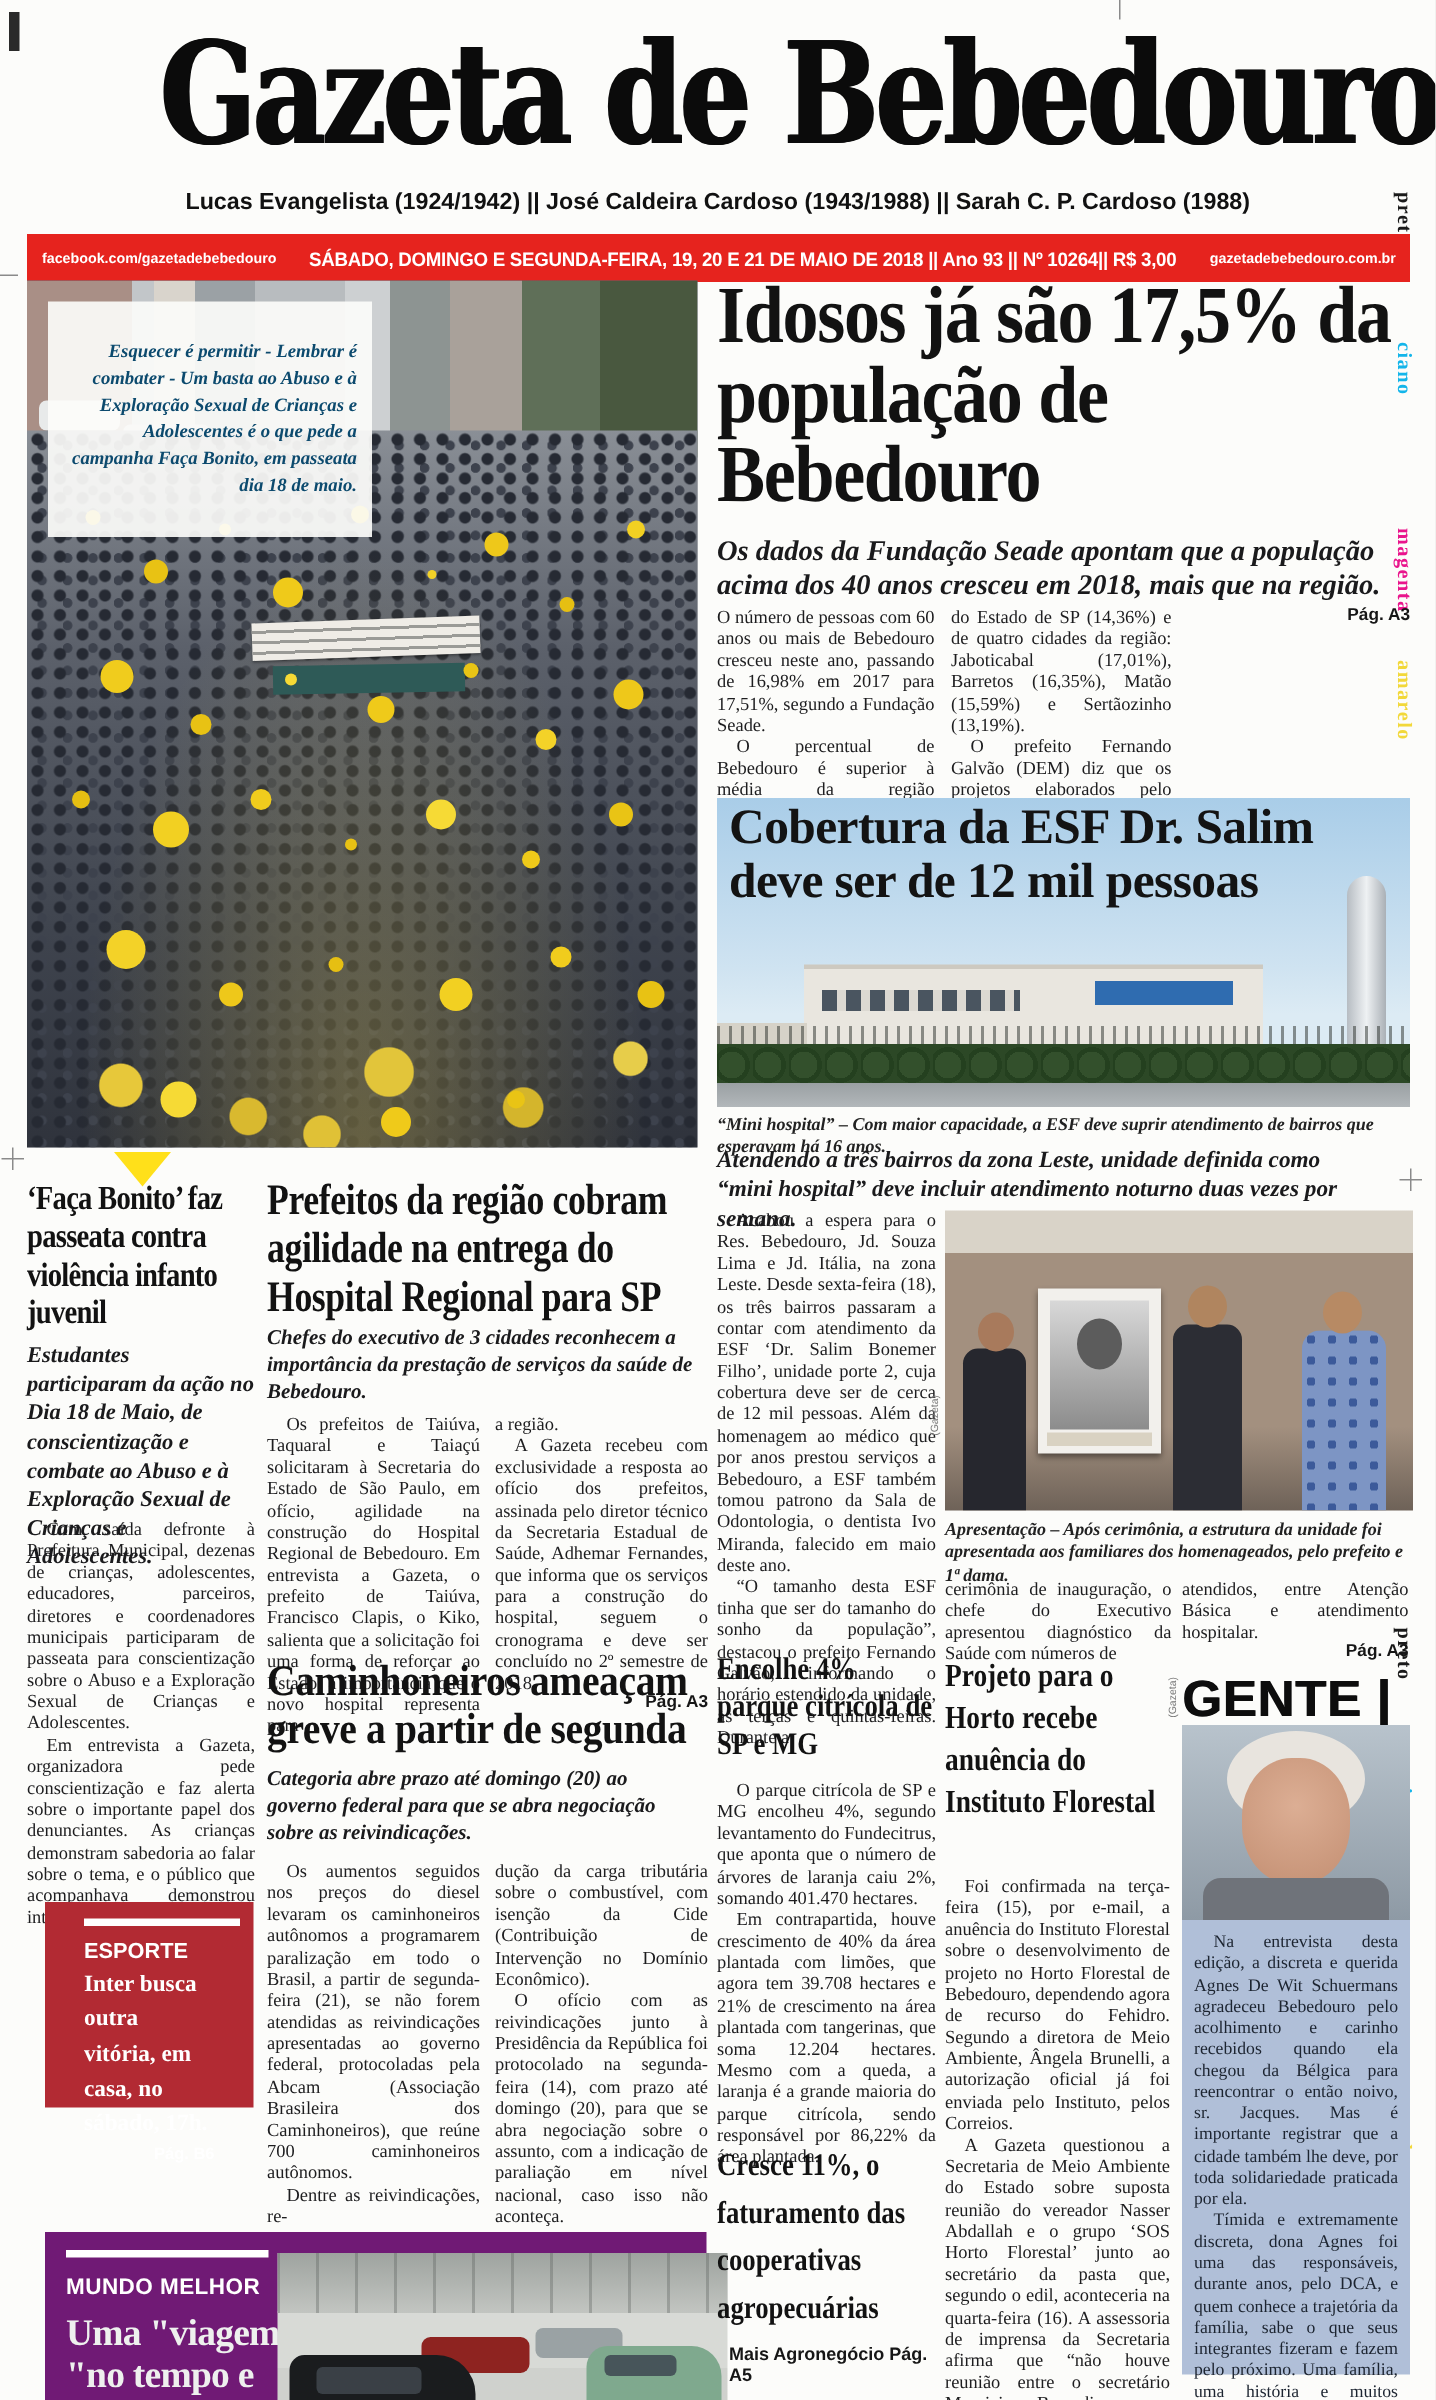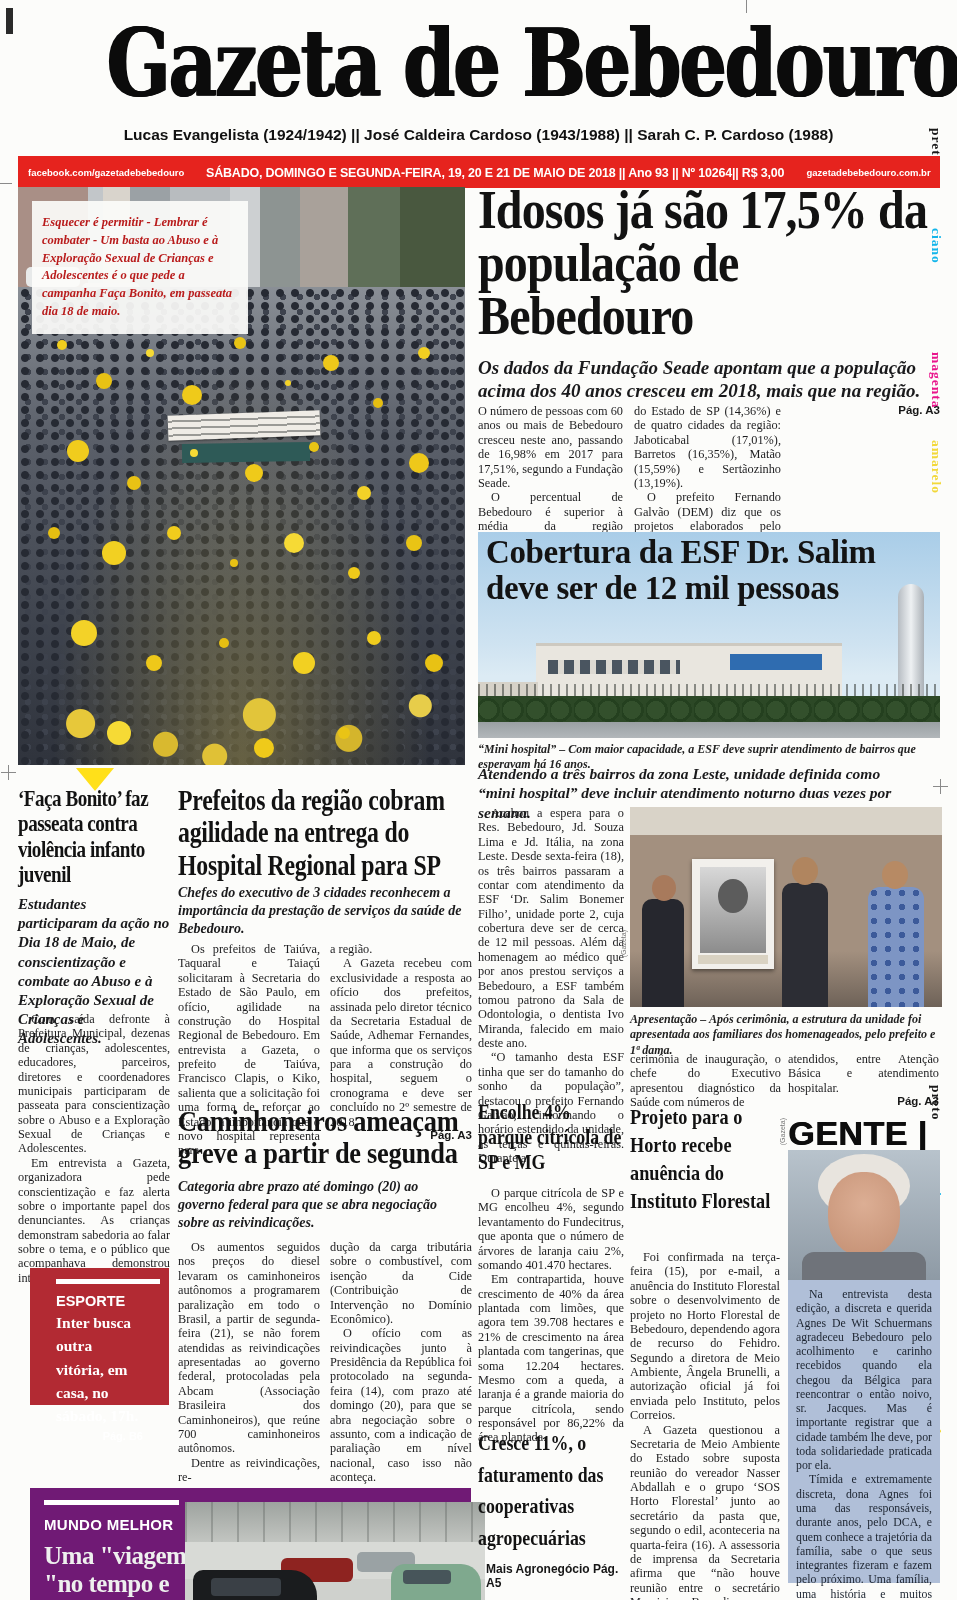--- a/index.html
+++ b/index.html
@@ -60,21 +60,21 @@
       305px 168px 0 0 #eec81a, 352px 208px 0 -3px #e6bf12, 398px 158px 0 -2px #f2d022,
       52px 256px 0 3px #f0cc1d, 108px 288px 0 -1px #e8c214, 168px 258px 0 -4px #f6da35,
       228px 278px 0 1px #efca1a, 288px 252px 0 -3px #e9c415, 338px 298px 0 -1px #f3d228,
       393px 268px 0 2px #eec81a, 28px 338px 0 -2px #e6bf12, 88px 358px 0 4px #f2d022,
       148px 338px 0 -1px #f0cc1d, 208px 368px 0 -4px #e8c214, 268px 348px 0 2px #f6da35,
       328px 378px 0 -2px #efca1a, 388px 348px 0 0 #e9c415, 58px 438px 0 5px #f3d228,
       128px 468px 0 0 #eec81a, 198px 448px 0 -3px #e6bf12, 278px 468px 0 3px #f2d022,
       348px 443px 0 -1px #f0cc1d, 408px 468px 0 1px #e8c214, 93px 538px 0 4px #f6da35,
       238px 553px 0 2px #efca1a, 318px 538px 0 -2px #e9c415;}
   .lp-overlay{position:absolute;left:14px;top:14px;width:196px;background:rgba(252,252,250,.92);
-     padding:13px 10px;font-style:italic;font-weight:bold;font-size:12.5px;line-height:1.42;color:#b91c1c;}
+     padding:25px 10px;font-style:italic;font-weight:bold;font-size:12.5px;line-height:1.42;color:#0c4a6e;text-align:right;}
 
   .yellow-triangle{left:76px;top:768px;width:0;height:0;border-left:19px solid transparent;
      border-right:19px solid transparent;border-top:23px solid #ffe01a;}
 
   
   .hl{font-weight:bold;color:#121212;transform-origin:left top;}
   .deck{font-weight:bold;font-style:italic;color:#1a1a1c;}
   .bodytxt{font-size:12.3px;line-height:1.17;text-align:justify;color:#1d1d1f;}
   .bodytxt p{margin:0;text-indent:13px;}
   .bodytxt p.ni{text-indent:0;}

